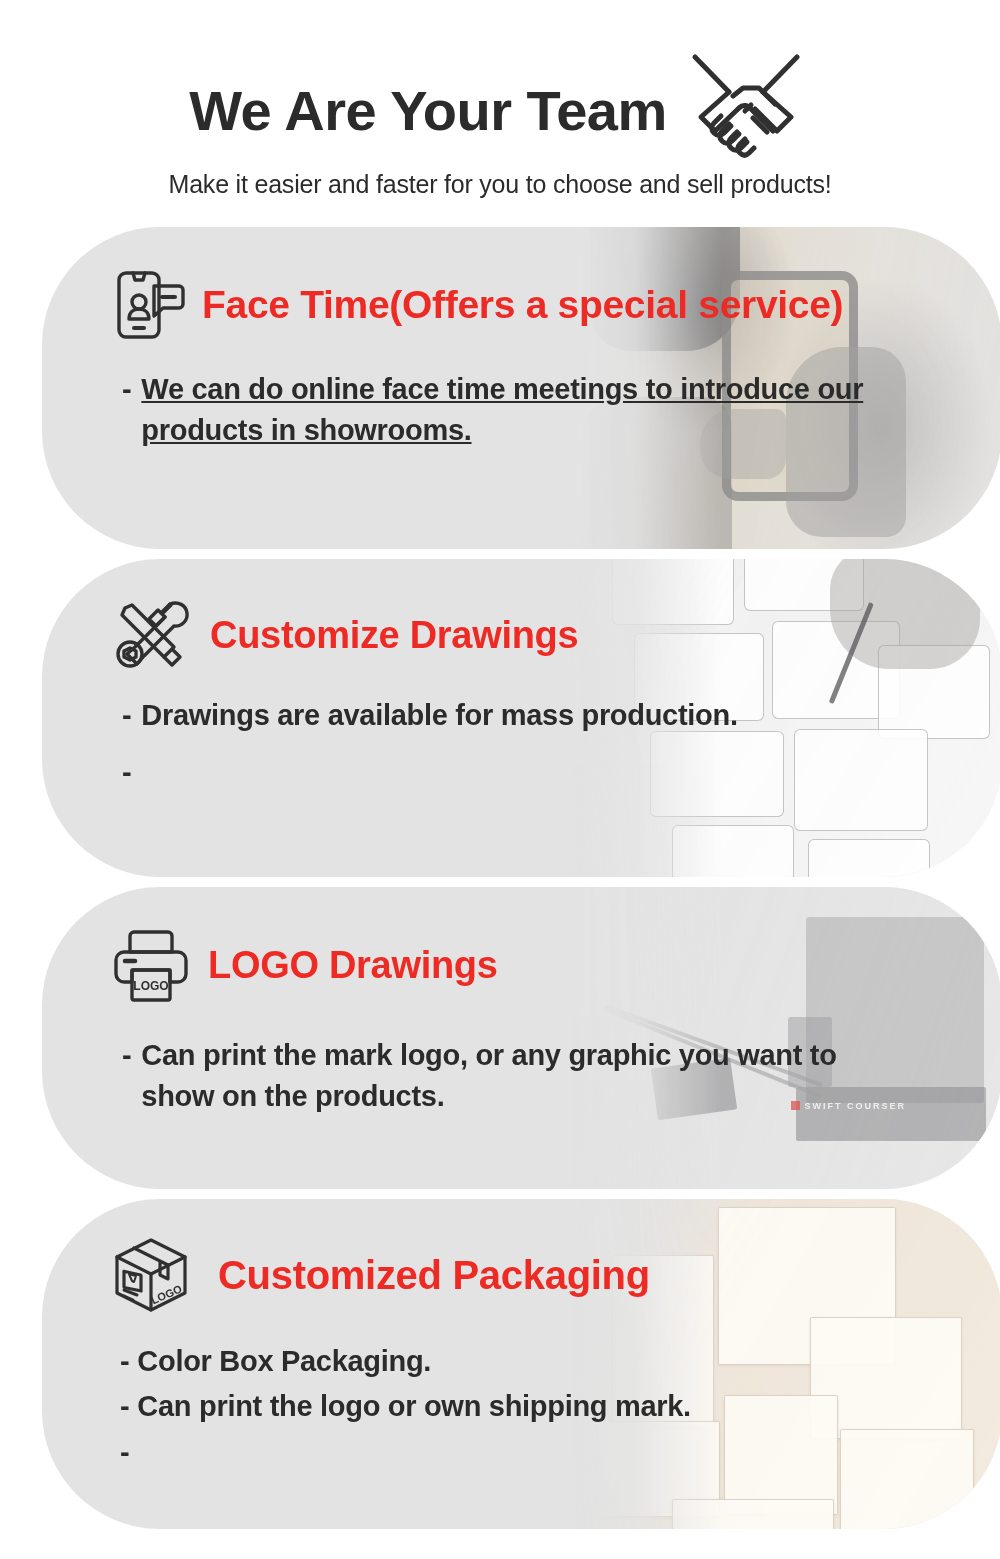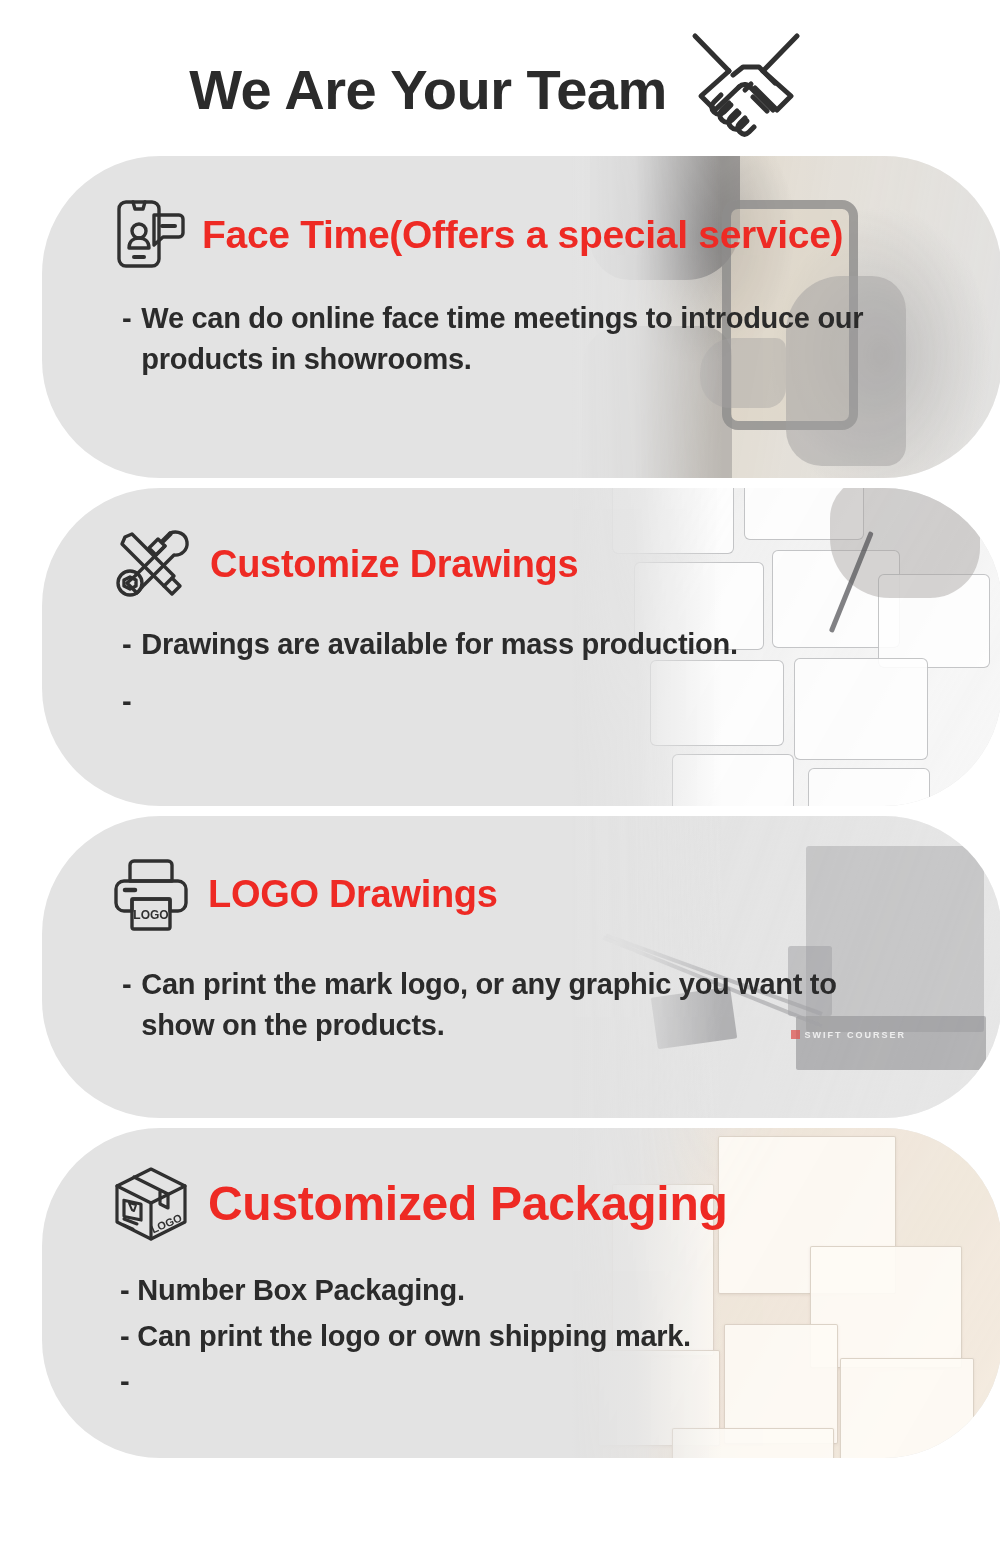--- a/index.html
+++ b/index.html
@@ -13,21 +13,21 @@
     position: relative;
     overflow: hidden;
     font-family: "Liberation Sans", "DejaVu Sans", sans-serif;
     -webkit-font-smoothing: antialiased;
   }
 
   
   .header {
     position: relative;
     width: 1000px;
-    padding-top: 52px;
+    padding-top: 73px;
     text-align: center;
   }
   .title-row {
     display: flex;
     align-items: center;
     justify-content: center;
     gap: 14px;
     height: 76px;
   }
   .page-title {
@@ -125,21 +125,21 @@
     font-weight: bold;
     color: #ee2a24;
     line-height: 1;
     white-space: nowrap;
     font-stretch: condensed;
     letter-spacing: -0.3px;
   }
   .card-1 .card-heading { font-size: 39px; }
   .card-2 .card-heading { font-size: 38px; margin-left: 8px; }
   .card-3 .card-heading { font-size: 38px; margin-left: 6px; }
-  .card-4 .card-heading { font-size: 48px; margin-left: 6px; }
+  .card-4 .card-heading { font-size: 40px; margin-left: 16px; }
 
   .bullets {
     margin-top: 14px;
     padding-left: 36px;
   }
   .bullet {
     display: flex;
     font-size: 29px;
     font-weight: bold;
     color: #2b2b2b;
@@ -153,21 +153,21 @@
     margin-right: 10px;
   }
   .bullet .btext {
     flex: 1 1 auto;
     max-width: 790px;
   }
 
   
   .card-1 .card-body { padding-top: 30px; }
   .card-1 .bullets { margin-top: 16px; padding-left: 14px; }
-  .card-1 .bullet .btext { max-width: 820px; }
+  .card-1 .bullet .btext { max-width: 820px; text-decoration: underline; }
 
   .card-2 .card-body { padding-top: 28px; }
   .card-2 .bullets { margin-top: 12px; padding-left: 14px; }
   .card-2 .bullet { margin-bottom: 16px; }
   .card-2 .bullet .btext { max-width: 730px; }
 
   .card-3 .card-body { padding-top: 30px; }
   .card-3 .bullets { margin-top: 22px; padding-left: 14px; }
   .card-3 .bullet .btext { max-width: 760px; }
 
@@ -372,20 +372,21 @@
         <path d="M58 60 C62 56 67 57 70 61 L92 83"></path>
         <path d="M40 68 L33 75 C30 78 30 82 33 85 C36 88 40 88 43 85 L50 78"></path>
         <path d="M48 76 L41 83 C38 86 38 90 41 93 C44 96 48 96 51 93 L58 86"></path>
         <path d="M56 84 L50 90 C47 93 47 97 50 100 C53 103 57 103 60 100 L66 94"></path>
         <path d="M64 91 L59 96 C56 99 56 102 59 105 C62 108 65 108 68 105 L73 100"></path>
         <path d="M72 70 L86 84"></path>
         <path d="M64 63 L70 57"></path>
       </svg>
     </span>
   </div>
+  <div class="subtitle">Make it easier and faster for you to choose and sell products!</div>
 </div>
 
 <div class="cards">
 
   <section class="card card-1">
     <div class="card-photo photo-facetime">
       <div class="worker"></div>
       <div class="worker2"></div>
       <div class="phone"></div>
       <div class="hand"></div>
@@ -514,21 +515,21 @@
             <line x1="16" y1="58" x2="29" y2="63" stroke-width="3"></line>
             <line x1="16" y1="64" x2="25" y2="68" stroke-width="3"></line>
             <text x="60" y="66" font-family="'Liberation Sans', sans-serif" font-size="11" font-weight="bold" fill="#303030" stroke="none" text-anchor="middle" transform="rotate(-24 60 66)">LOGO</text>
           </svg>
         </span>
         <h2 class="card-heading">Customized Packaging</h2>
       </div>
       <div class="bullets">
         <div class="bullet">
           <span class="dash">-</span>
-          <span class="btext">Number Box Packaging.</span>
+          <span class="btext">Color Box Packaging.</span>
         </div>
         <div class="bullet">
           <span class="dash">-</span>
           <span class="btext">Can print the logo or own shipping mark.</span>
         </div>
         <div class="bullet">
           <span class="dash">-</span>
         </div>
       </div>
     </div>

